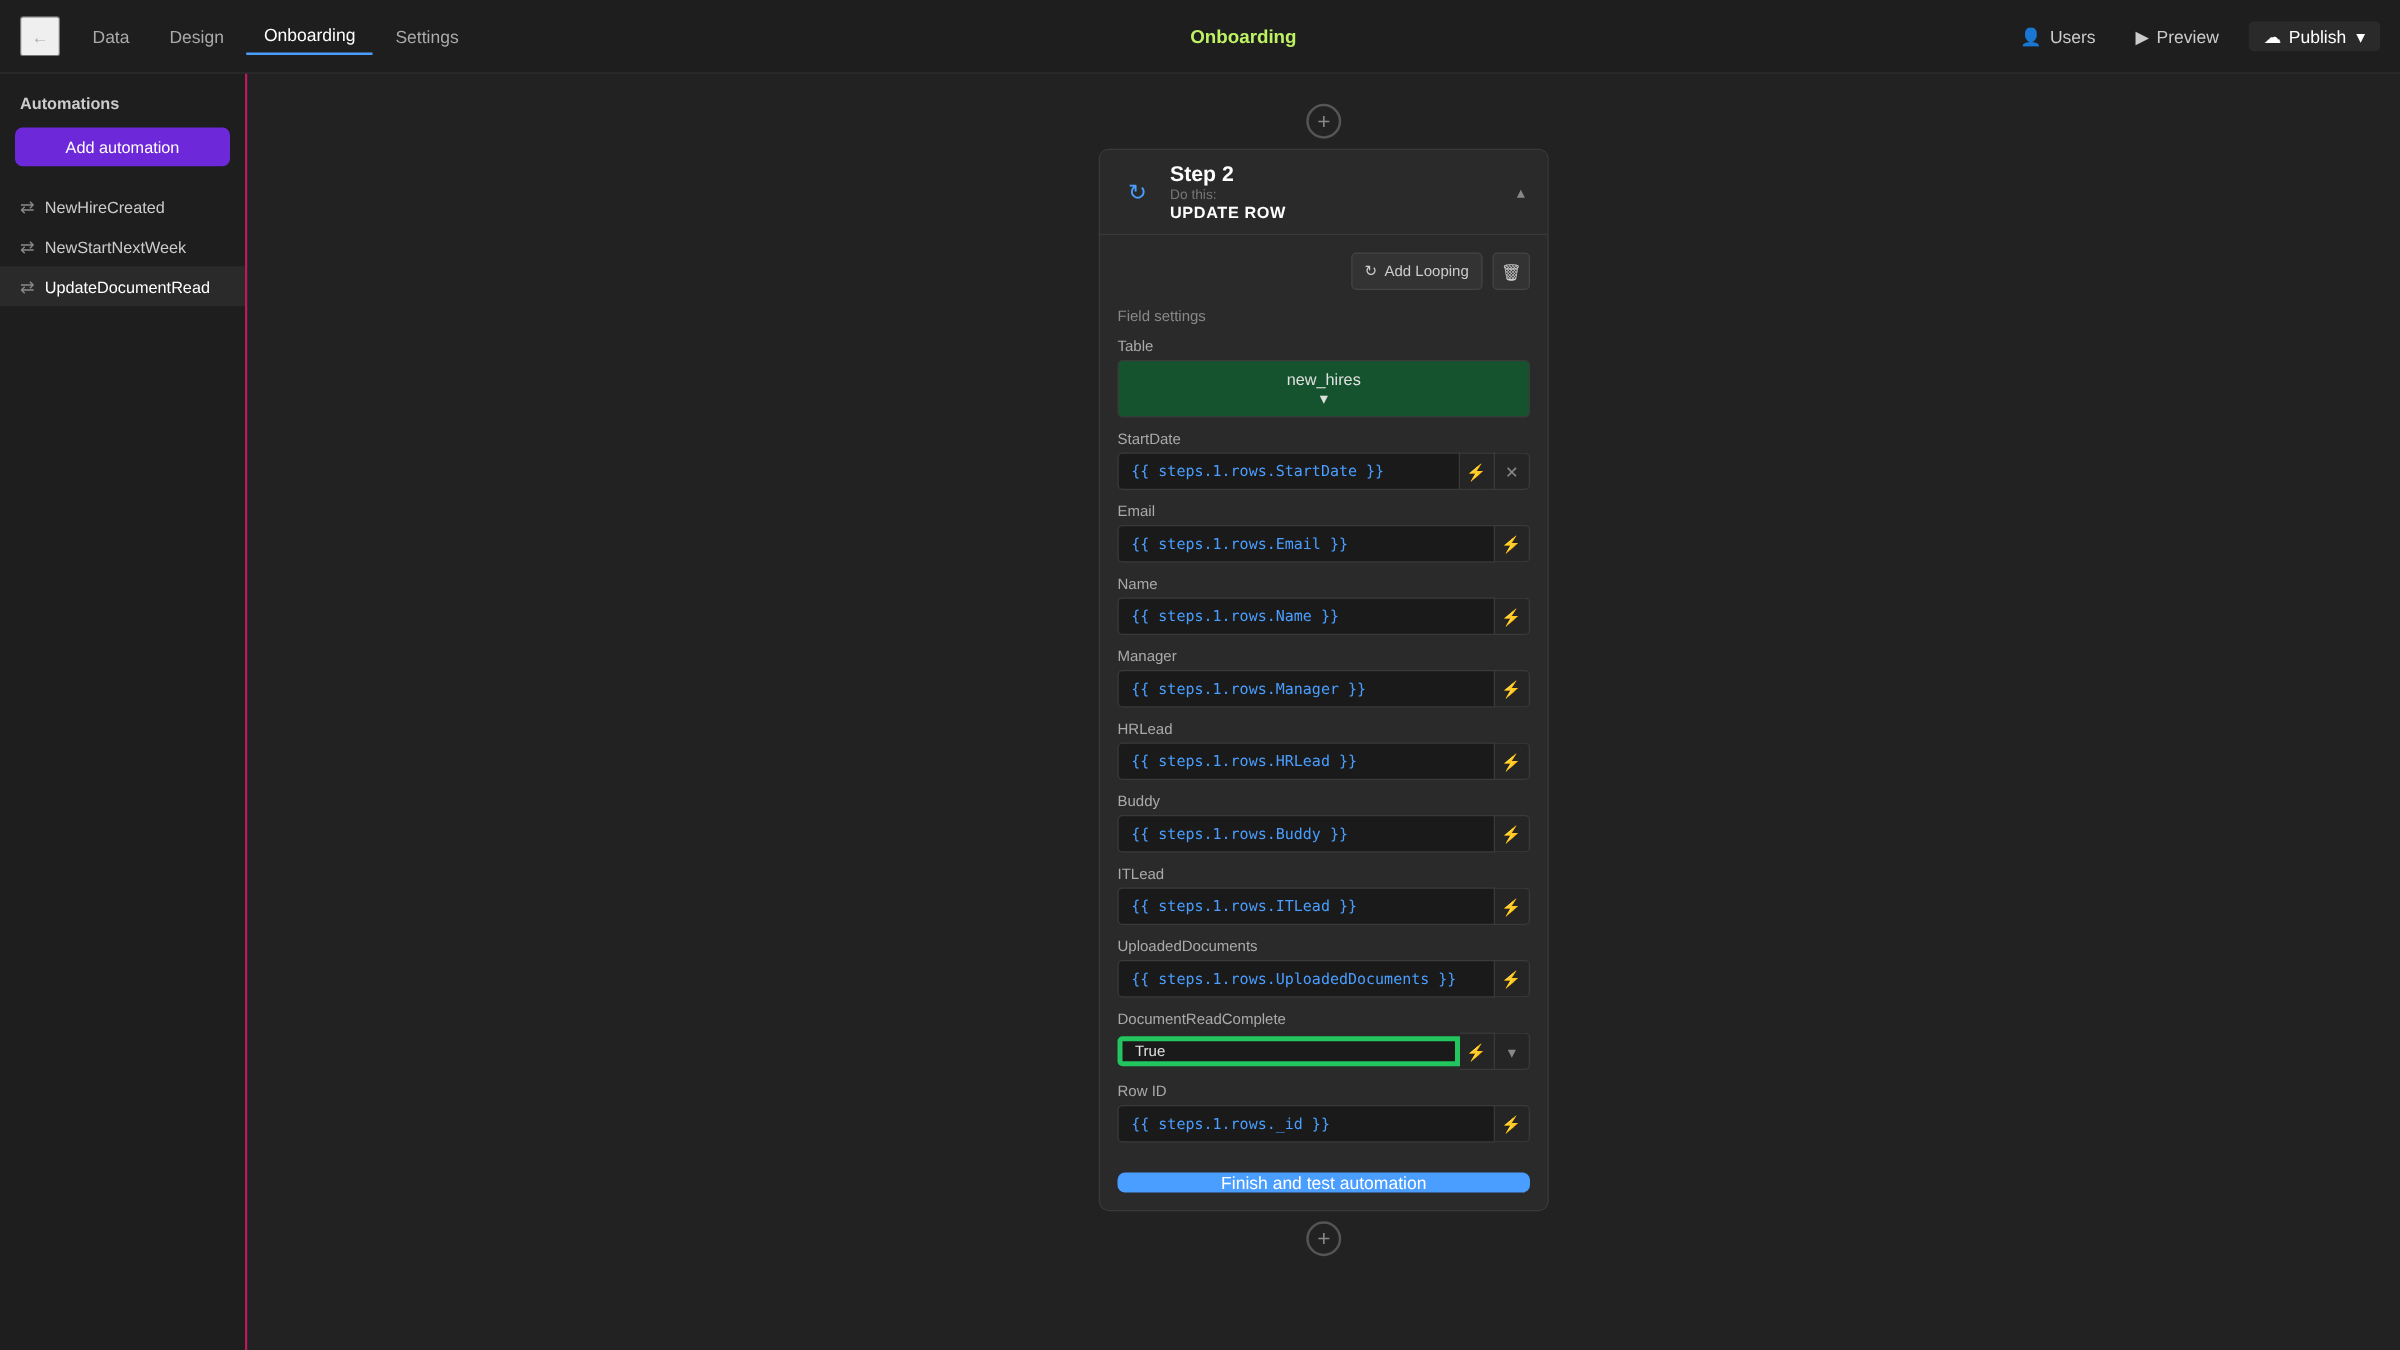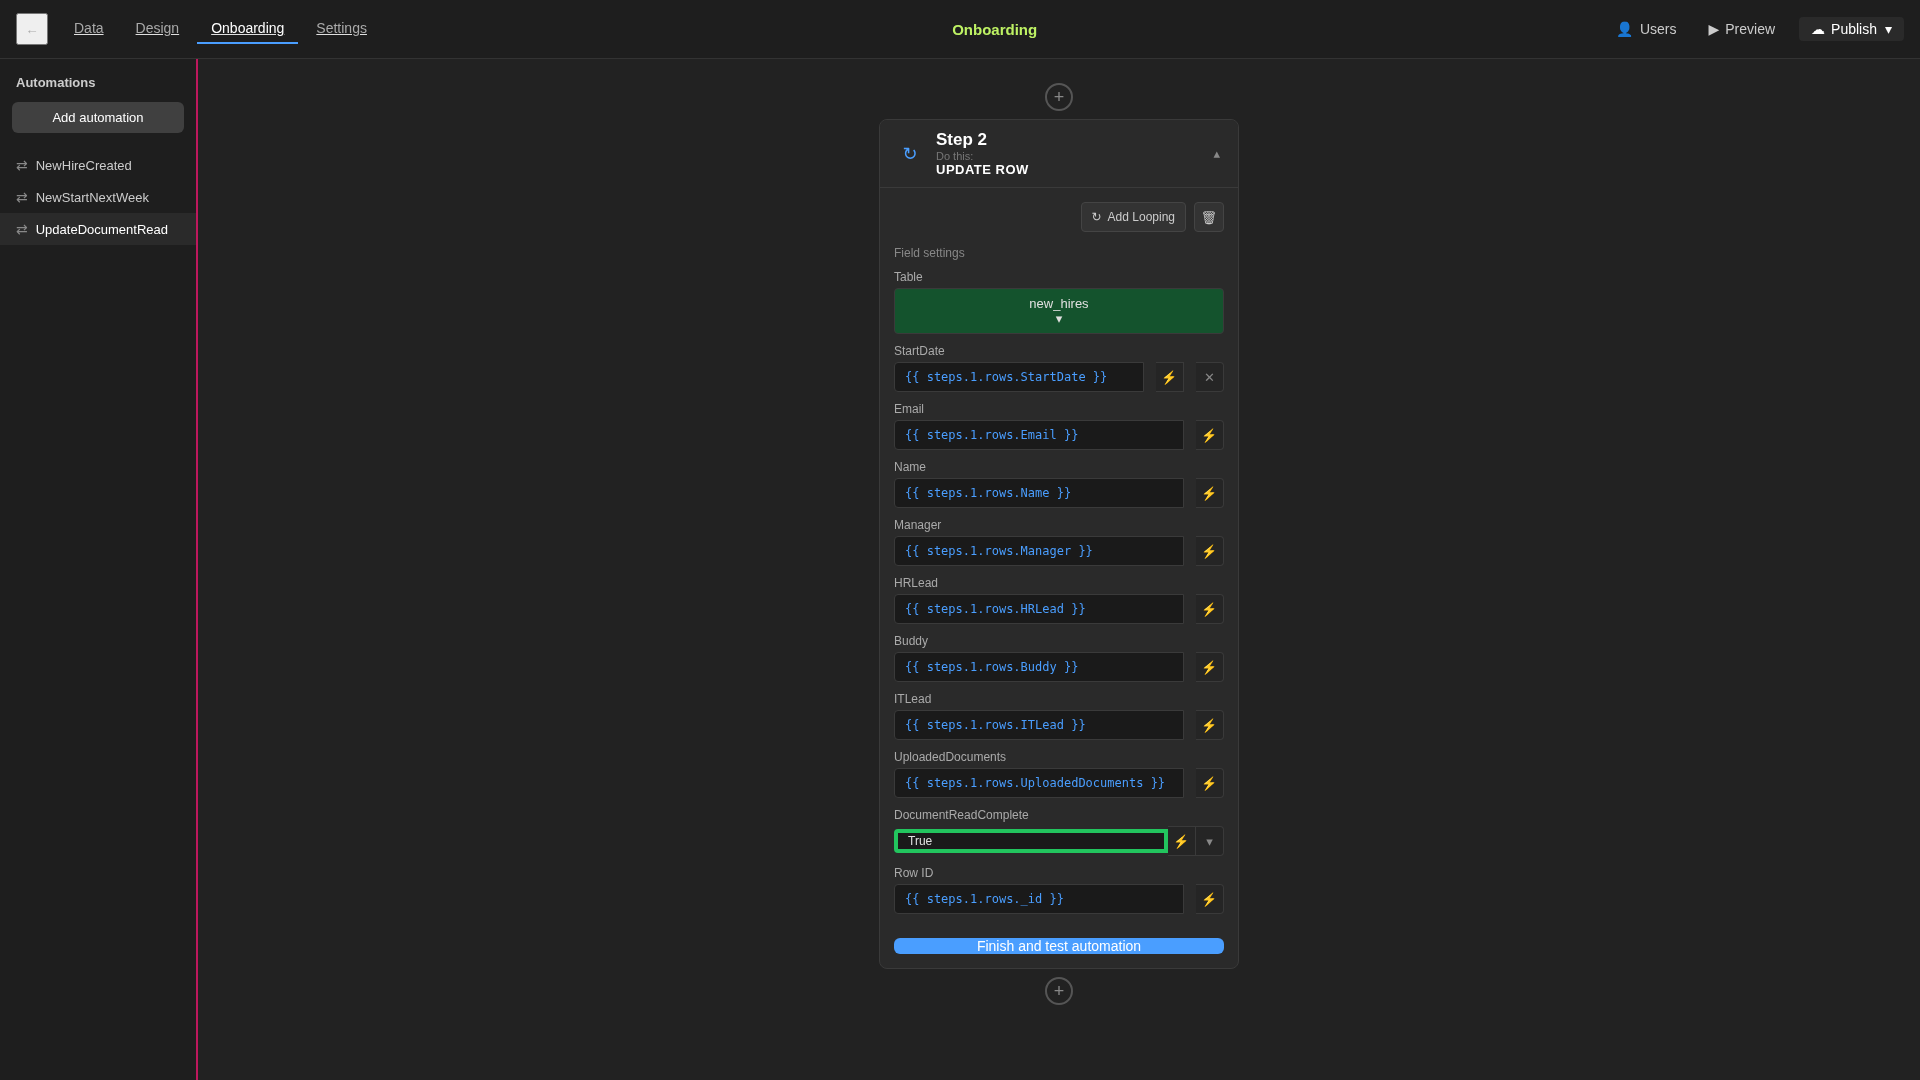--- a/index.html
+++ b/index.html
@@ -23,23 +23,23 @@
       padding: 0 16px;
     }
     .nav-back-btn {
       width: 32px; height: 32px;
       display: flex; align-items: center; justify-content: center;
       cursor: pointer;
       color: #aaa;
     }
     .nav-tabs {
       display: flex;
+      align-items: center;
       margin-left: 12px;
       gap: 4px;
-      text-decoration: underline;
     }
     .nav-tab {
       padding: 6px 14px;
       cursor: pointer;
       color: #aaa;
       border-radius: 4px;
       font-size: 14px;
     }
     .nav-tab.active {
       color: #fff;
@@ -94,21 +94,21 @@
     }
     .sidebar-title {
       font-size: 13px;
       font-weight: 600;
       color: #ccc;
       padding: 0 16px 12px;
     }
     .add-automation-btn {
       margin: 0 12px 16px;
       width: calc(100% - 24px);
-      background: #404040;
+      background: #6d28d9;
       color: #fff;
       border: none;
       border-radius: 6px;
       padding: 8px 14px;
       font-size: 13px;
       cursor: pointer;
       font-weight: 500;
     }
     .sidebar-item {
       display: flex;
@@ -256,21 +256,21 @@
       display: flex;
       align-items: center;
       justify-content: space-between;
       cursor: pointer;
       flex-direction: column;
     }
 
     .field-input-row {
       display: flex;
       align-items: flex-end;
-      gap: 12px;
+      gap: 0;
     }
     .field-input {
       flex: 1;
       background: #1a1a1a;
       border: 1px solid #3a3a3a;
       border-radius: 4px 0 0 4px;
       color: #4a9eff;
       padding: 7px 10px;
       font-size: 12px;
       font-family: monospace;

